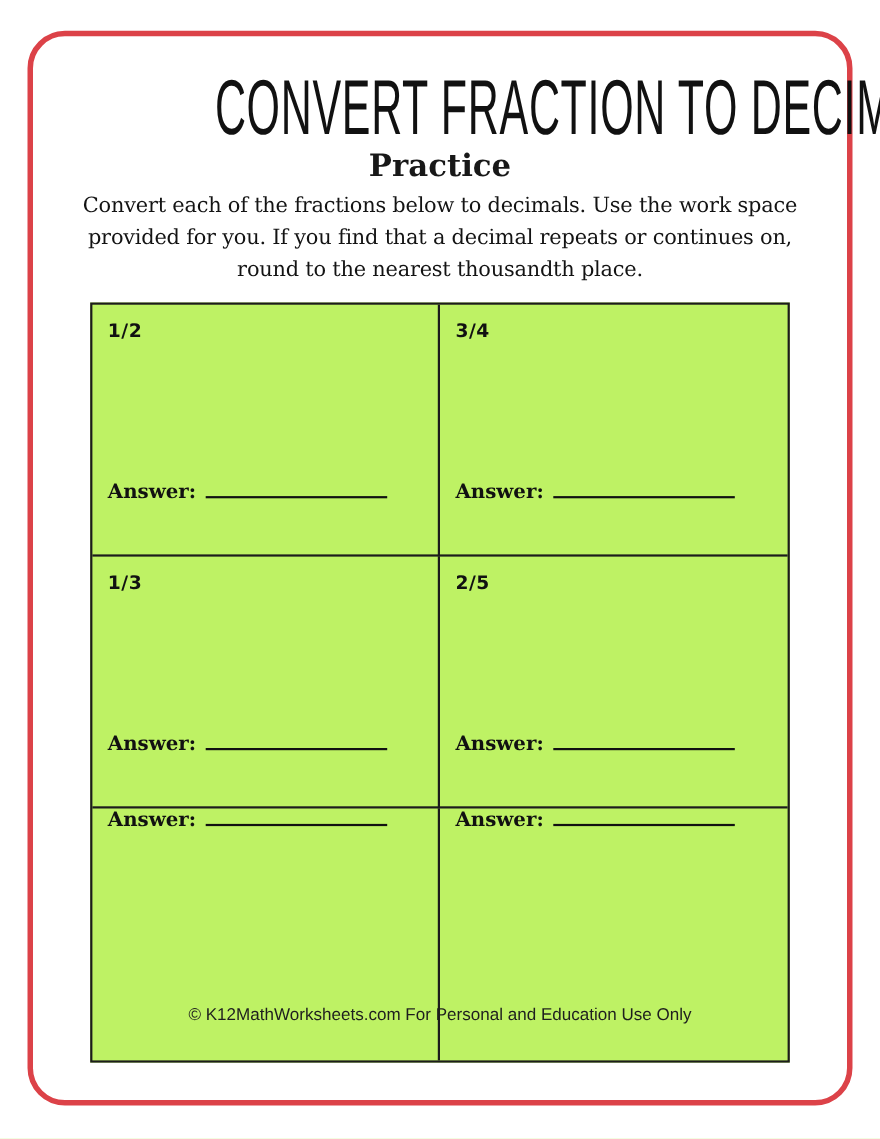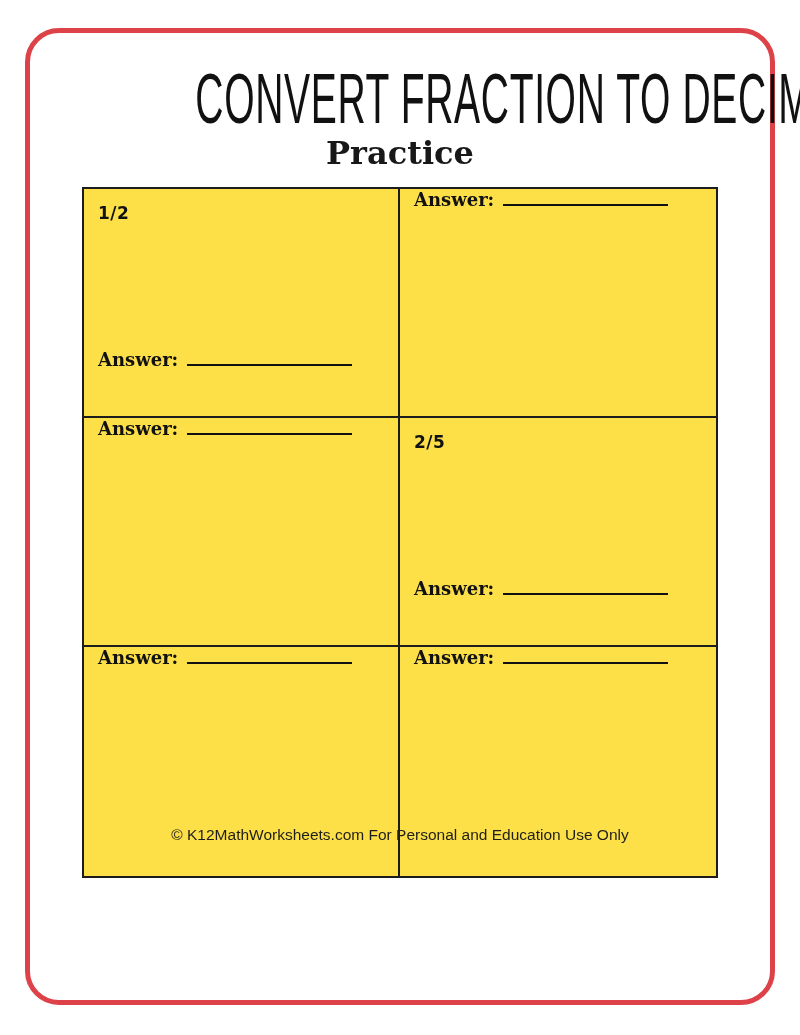--- a/index.html
+++ b/index.html
@@ -35,21 +35,21 @@
     color: #111;
     transform: scale(0.63, 1.14);
     transform-origin: center top;
   }
 
   .subtitle {
     margin-top: 6px;
     text-align: center;
     font-family: "DejaVu Serif", serif;
     font-weight: 700;
-    font-size: 32px;
+    font-size: 28px;
     color: #181818;
   }
 
   .instructions {
     margin: 6px auto 0;
     width: 700px;
     text-align: center;
     font-family: "DejaVu Serif", serif;
     font-size: 19px;
     line-height: 29px;
@@ -58,21 +58,21 @@
   }
 
   .grid {
     margin: 15px auto 0;
     width: 636px;
     height: 691px;
     border: 2px solid #1c1c1c;
     display: grid;
     grid-template-columns: 1fr 1fr;
     grid-template-rows: 1fr 1fr 1fr;
-    background: #fde047;
+    background: #bef264;
   }
   .cell {
     display: flex;
     flex-direction: column;
     justify-content: space-between;
   }
   .cell.col-left  { border-right: 2px solid #1c1c1c; }
   .cell.row-top, .cell.row-mid { border-bottom: 2px solid #1c1c1c; }
 
   .fraction {
@@ -123,39 +123,42 @@
   <div class="frame"></div>
 
   <div class="content">
 
     <div class="title-wrap">
       <span class="title">CONVERT FRACTION TO DECIMAL</span>
     </div>
 
     <div class="subtitle">Practice</div>
 
+    <p class="instructions">Convert each of the fractions below to decimals. Use the work space provided for you. If you find that a decimal repeats or continues on, round to the nearest thousandth place.</p>
 
     <div class="grid">
 
       <div class="cell col-left row-top">
         <div class="fraction">1/2</div>
         <div class="answer-row">
           <span class="answer-label">Answer:</span>
           <span class="answer-line"></span>
         </div>
       </div>
 
       <div class="cell row-top">
+        <div class="fraction">3/4</div>
         <div class="answer-row">
           <span class="answer-label">Answer:</span>
           <span class="answer-line"></span>
         </div>
       </div>
 
       <div class="cell col-left row-mid">
+        <div class="fraction">1/3</div>
         <div class="answer-row">
           <span class="answer-label">Answer:</span>
           <span class="answer-line"></span>
         </div>
       </div>
 
       <div class="cell row-mid">
         <div class="fraction">2/5</div>
         <div class="answer-row">
           <span class="answer-label">Answer:</span>

